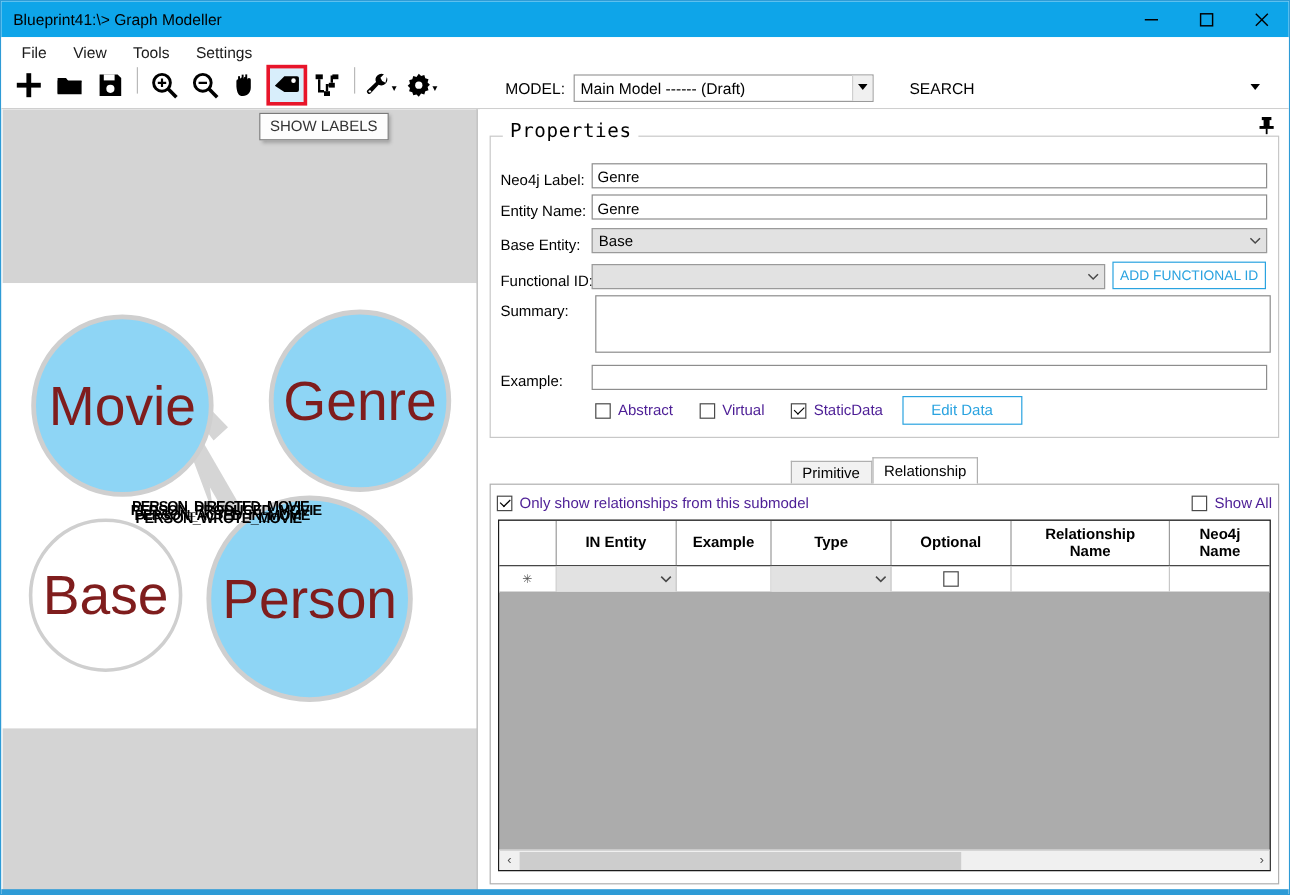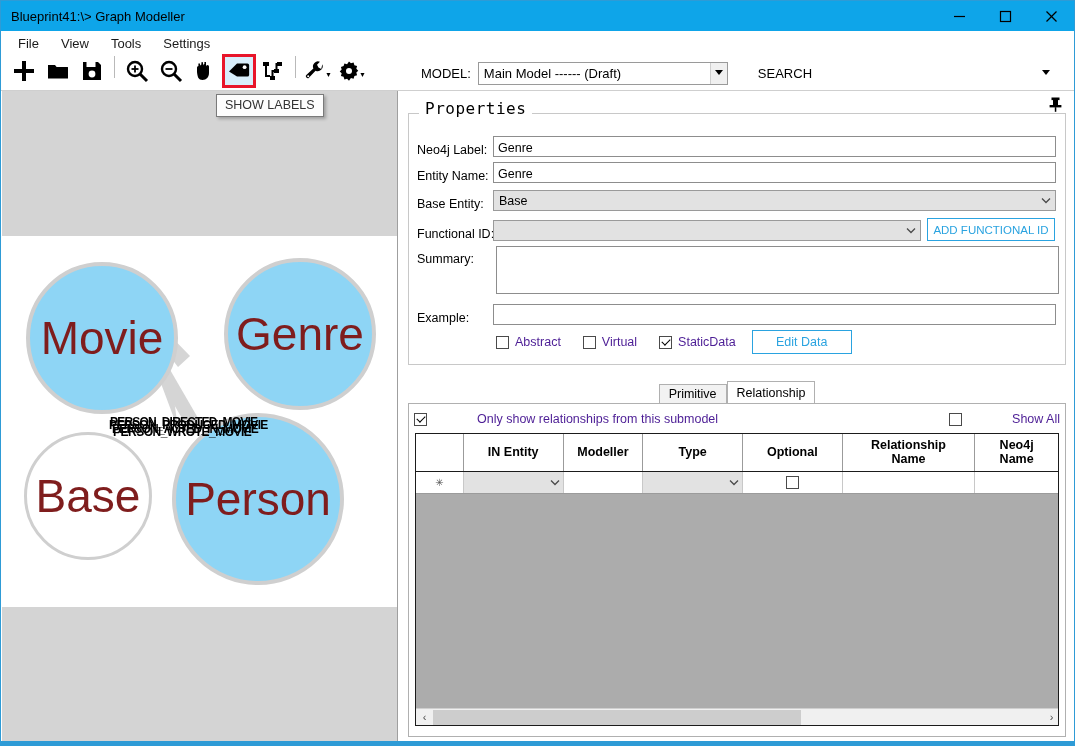--- a/index.html
+++ b/index.html
@@ -210,21 +210,21 @@
     position: relative; z-index: 3;
   }
   #tab-content {
     position: absolute; left: 8px; top: 312px; width: 658px; height: 334px;
     border: 1px solid #b0b0b0; background: #ffffff;
   }
   #filter-row {
     position: absolute; left: 5px; top: 6px; right: 5px; height: 18px;
     display: flex; align-items: center; justify-content: space-between;
   }
-  .filter-left, .filter-right { display: flex; align-items: flex-end; gap: 44px; }
+  .filter-left, .filter-right { display: flex; align-items: flex-end; }
 
   
   #grid {
     position: absolute; left: 6px; top: 29px; width: 644px; height: 293px;
     border: 1px solid #1b1b1b; background: #acacac;
     overflow: hidden;
   }
   #grid-head {
     display: flex; height: 38px; background: #ffffff;
     border-bottom: 1px solid #1b1b1b;
@@ -550,21 +550,21 @@
         <div class="filter-right">
           <div class="chk"></div>
           <div class="chk-label">Show All</div>
         </div>
       </div>
 
       <div id="grid">
         <div id="grid-head">
           <div class="gh" style="width:48px;"></div>
           <div class="gh" style="width:100px;">IN Entity</div>
-          <div class="gh" style="width:80px;">Modeller</div>
+          <div class="gh" style="width:80px;">Example</div>
           <div class="gh" style="width:100px;">Type</div>
           <div class="gh" style="width:100px;">Optional</div>
           <div class="gh" style="width:133px;white-space:pre-line;">Relationship
 Name</div>
           <div class="gh" style="width:83px;white-space:pre-line;border-right:none;">Neo4j
 Name</div>
         </div>
 
         <div id="grid-row">
           <div class="gc" style="width:48px;">

